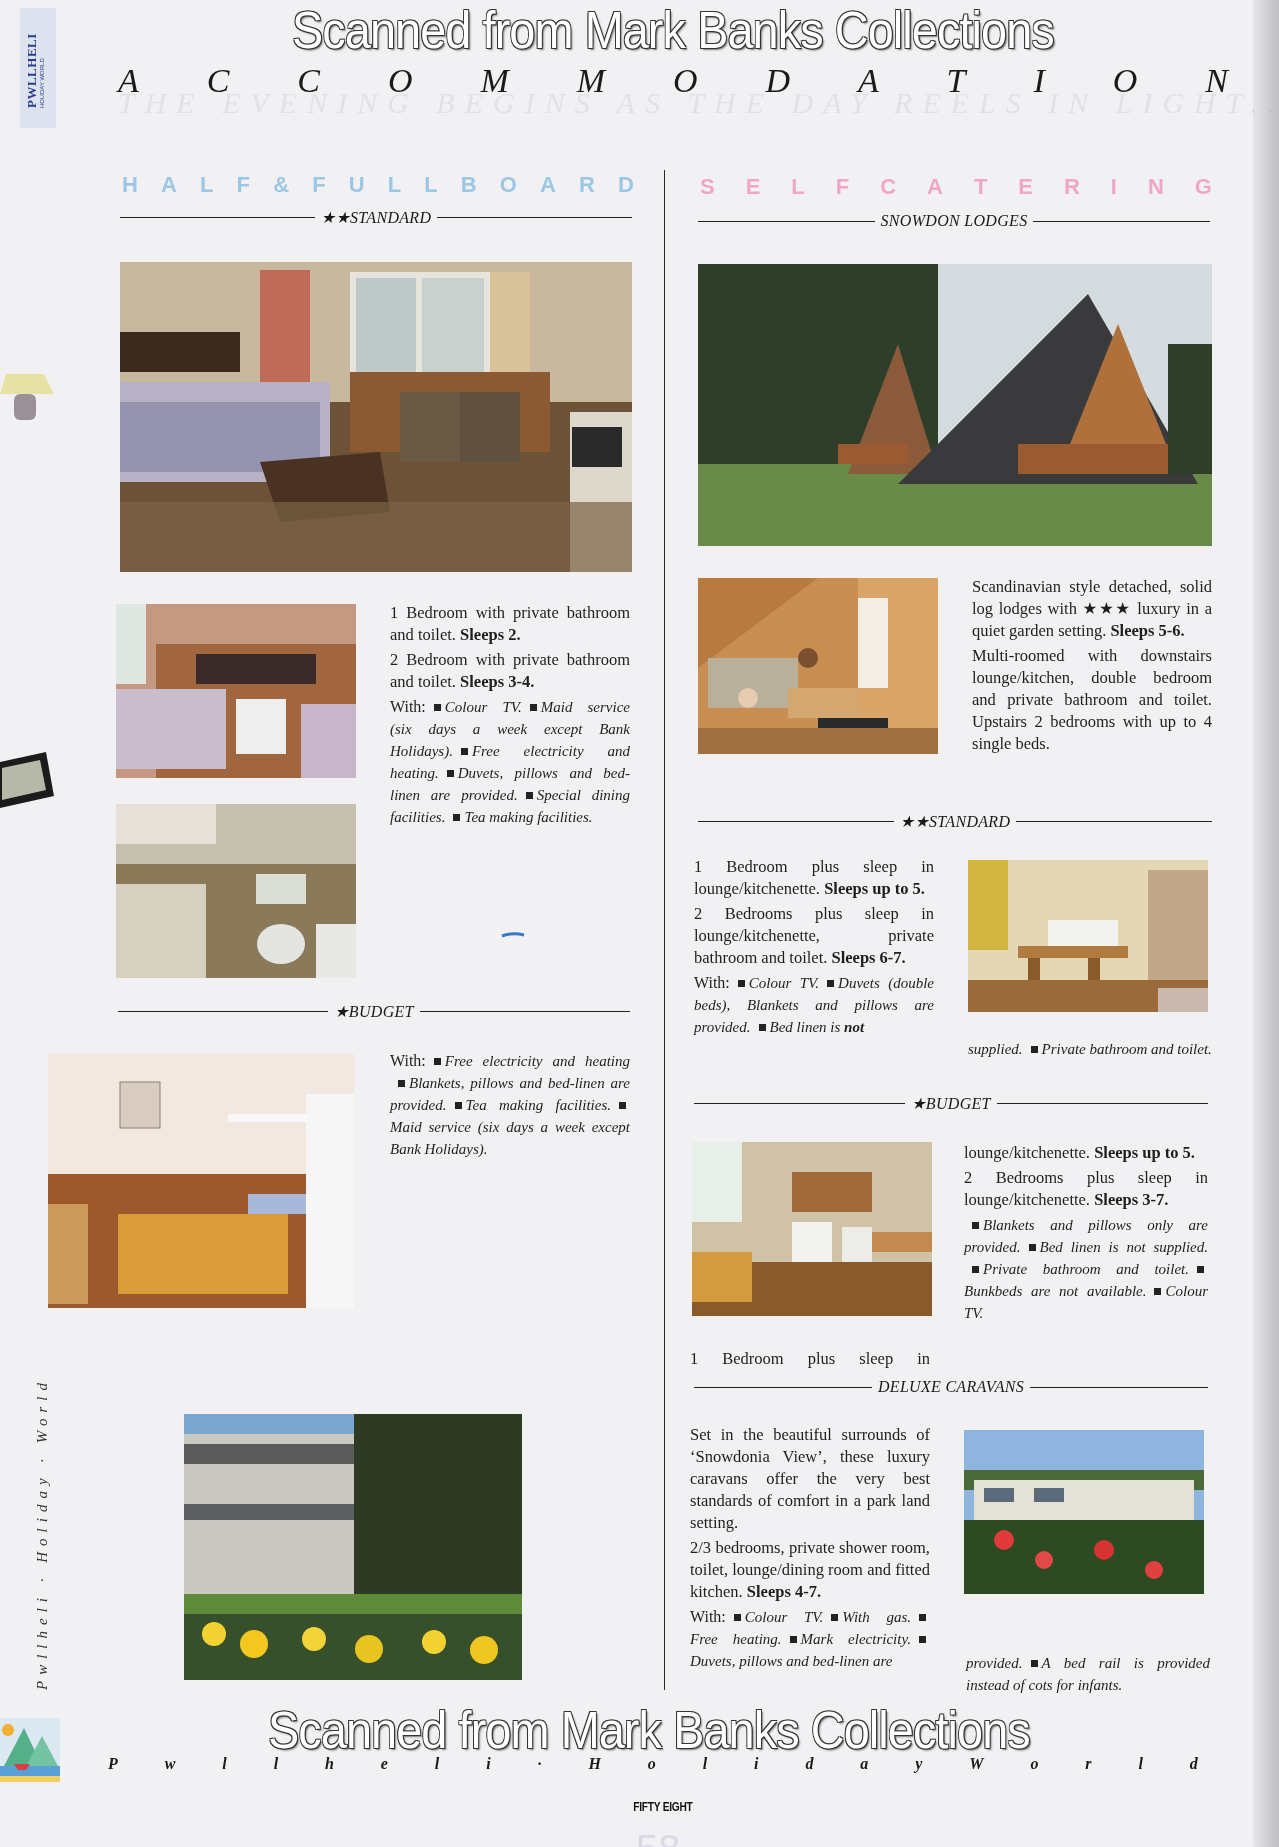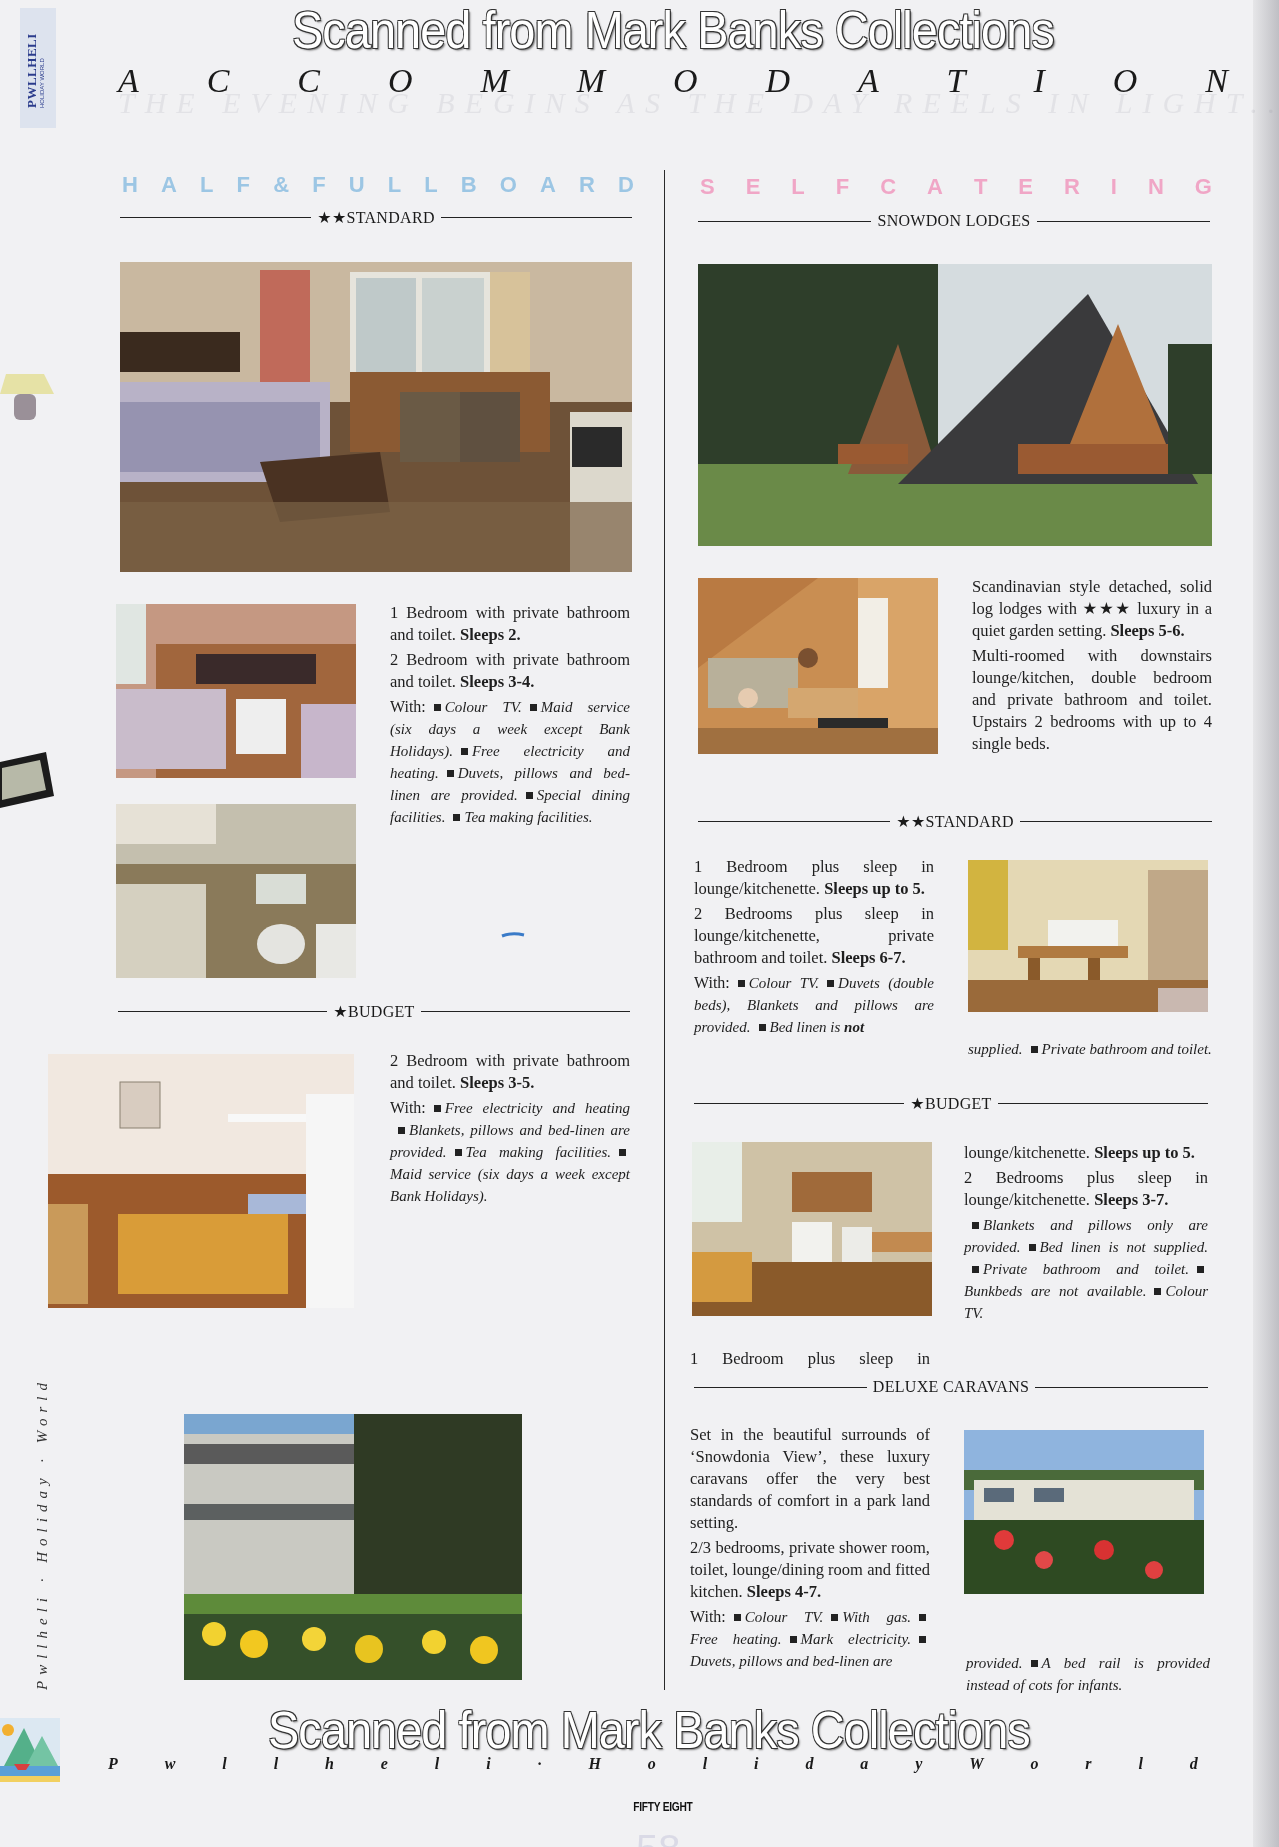--- a/index.html
+++ b/index.html
@@ -59,21 +59,21 @@
     font-family: "Liberation Sans", "DejaVu Sans", sans-serif; font-weight: bold;
     font-size: 22px; display: flex; justify-content: space-between;
   }
   .section-head.blue { color: #9cc6e4; left: 122px; top: 172px; width: 512px; }
   .section-head.pink { color: #f0a6c6; left: 700px; top: 174px; width: 512px; }
 
   .col-divider { position: absolute; left: 664px; top: 170px; width: 1px; height: 1520px; background: #2a2a2a; }
 
   .rule-head {
     position: absolute; display: flex; align-items: center;
-    font-family: "Liberation Serif", serif; font-size: 16px; letter-spacing: 0.3px; color: #1a1a1a;
+    font-family: "Liberation Serif", serif; font-size: 16px; letter-spacing: 0.3px; color: #1a1a1a; font-style: italic;
   }
   .rule-head .line { flex: 1; height: 1px; background: #222; }
   .rule-head .lbl { padding: 0 6px; white-space: nowrap; }
 
   .photo { position: absolute; overflow: hidden; }
 
   .body-text {
     position: absolute; font-size: 16.5px; line-height: 22px; text-align: justify;
     color: #1e1e1e;
     margin-top: 8px;
@@ -249,21 +249,20 @@
     <rect x="72" y="28" width="40" height="46" fill="#d8ccc0" stroke="#8a8070"></rect>
     <rect x="180" y="60" width="100" height="8" fill="#f8f8f8"></rect>
     <rect x="70" y="160" width="170" height="80" fill="#d99c38"></rect>
     <rect x="0" y="150" width="40" height="100" fill="#c99a5a"></rect>
     <rect x="200" y="140" width="60" height="20" fill="#a8b8d8"></rect>
     <rect x="258" y="40" width="48" height="214" fill="#f6f6f6"></rect>
   </svg>
 </div>
 
 <div class="body-text" style="left:390px;top:1042px;width:240px">
-  <p><span>2 Bedroom with private bathroom and toilet.</span> <b>Sleeps 3-5.</b></p>
   <p class="amen" id="bud-left-amen"><span class="with">With:</span><span class="bullet"></span><span>Free electricity and heating</span><span class="bullet"></span><span>Blankets, pillows and bed-linen are provided.</span><span class="bullet"></span><span>Tea making facilities.</span><span class="bullet"></span><span>Maid service (six days a week except Bank Holidays).</span></p>
 </div>
 
 <div class="photo" style="left:184px;top:1414px;width:338px;height:266px">
   <svg width="338" height="266">
     <rect width="338" height="266" fill="#7aa6d0"></rect>
     <rect x="0" y="20" width="240" height="170" fill="#c9c9c2"></rect>
     <rect x="0" y="30" width="240" height="20" fill="#5a5a5a"></rect>
     <rect x="0" y="90" width="240" height="16" fill="#5c6060"></rect>
     <rect x="170" y="0" width="168" height="200" fill="#2f3a24"></rect>

